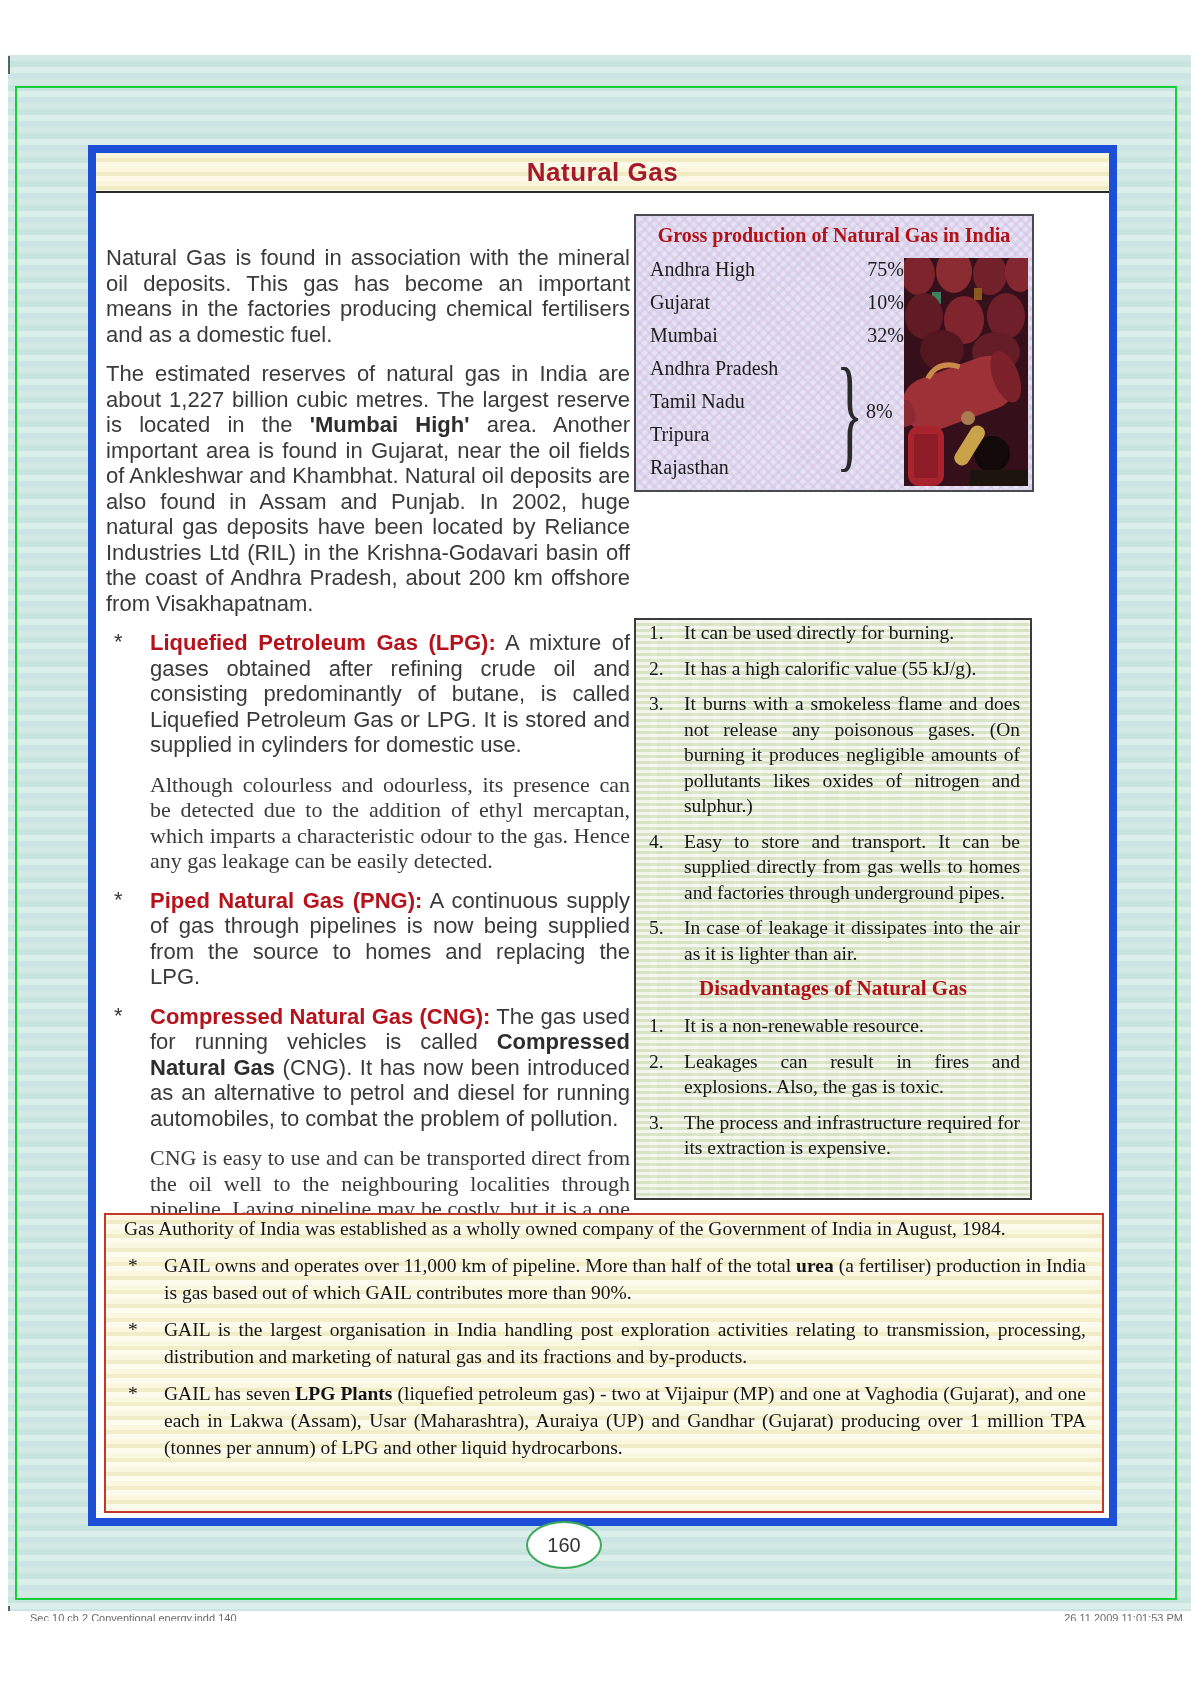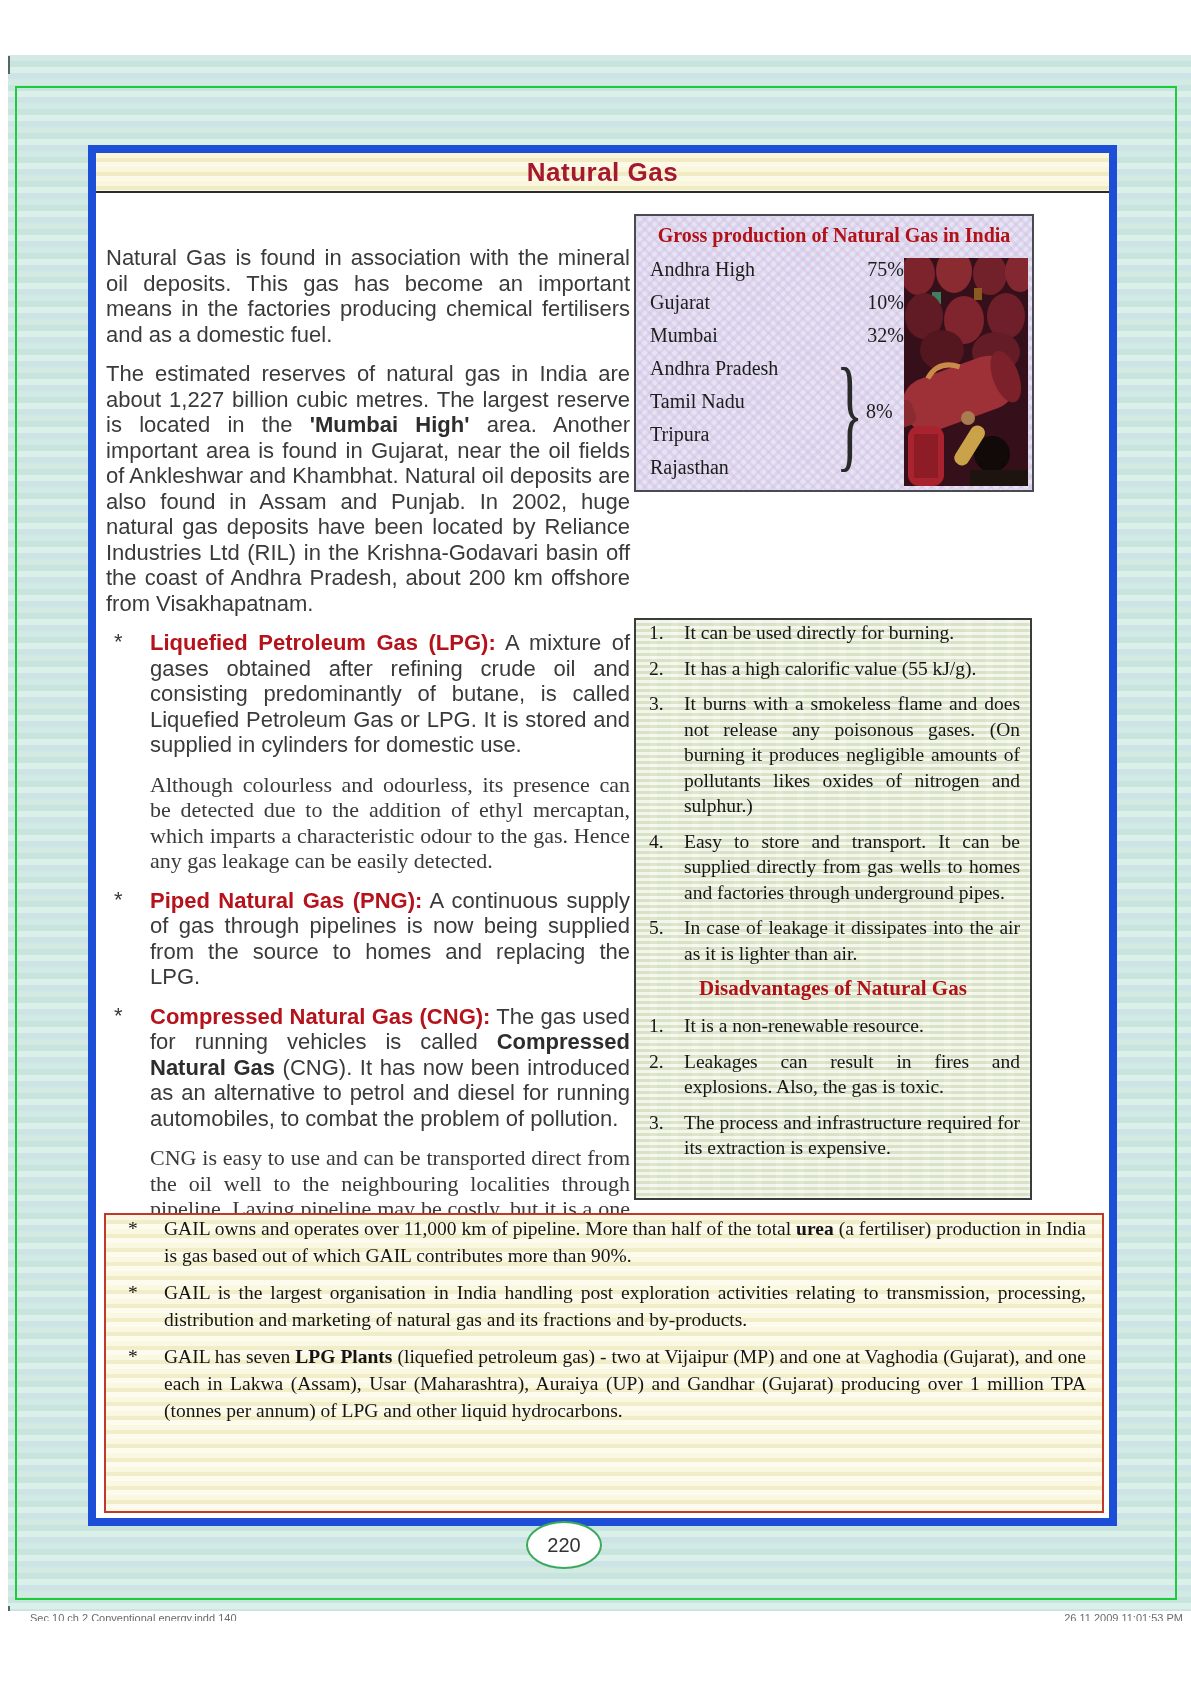--- a/index.html
+++ b/index.html
@@ -180,39 +180,40 @@
       <div class="numitem"><span class="num">5.</span><span>In case of leakage it dissipates into the air as it is lighter than air.</span></div>
 
       <div class="btitle" style="margin-top:6px;">Disadvantages of Natural Gas</div>
 
       <div class="numitem"><span class="num">1.</span><span>It is a non-renewable resource.</span></div>
       <div class="numitem"><span class="num">2.</span><span>Leakages can result in fires and explosions. Also, the gas is toxic.</span></div>
       <div class="numitem"><span class="num">3.</span><span>The process and infrastructure required for its extraction is expensive.</span></div>
     </div>
 
     <div id="gail-box" class="abs">
+      <div class="intro">Gas Authority of India was established as a wholly owned company of the Government of India in August, 1984.</div>
 
       <div class="gail-bullet">
         <span class="star">*</span>
         <span>GAIL owns and operates over 11,000 km of pipeline. More than half of the total </span><span class="bold">urea</span><span> (a fertiliser) production in India is gas based out of which GAIL contributes more than 90%.</span>
       </div>
       <div class="gail-bullet">
         <span class="star">*</span>
         <span>GAIL is the largest organisation in India handling post exploration activities relating to transmission, processing, distribution and marketing of natural gas and its fractions and by-products.</span><span class="bold"></span><span></span>
       </div>
       <div class="gail-bullet">
         <span class="star">*</span>
         <span>GAIL has seven </span><span class="bold">LPG Plants</span><span> (liquefied petroleum gas) - two at Vijaipur (MP) and one at Vaghodia (Gujarat), and one each in Lakwa (Assam), Usar (Maharashtra), Auraiya (UP) and Gandhar (Gujarat) producing over 1 million TPA (tonnes per annum) of LPG and other liquid hydrocarbons.</span>
       </div>
     </div>
 
   </div>
 
   <div id="page-oval" class="abs">
-    <span>220</span>
+    <span>160</span>
   </div>
 
   <div id="white-bottom" class="abs"></div>
 
   <div id="footer-strip" class="abs">
     <span id="footer-left">Sec 10 ch 2 Conventional energy.indd   140</span>
     <span id="footer-right">26 11 2009   11:01:53 PM</span>
   </div>
 
 </div>

